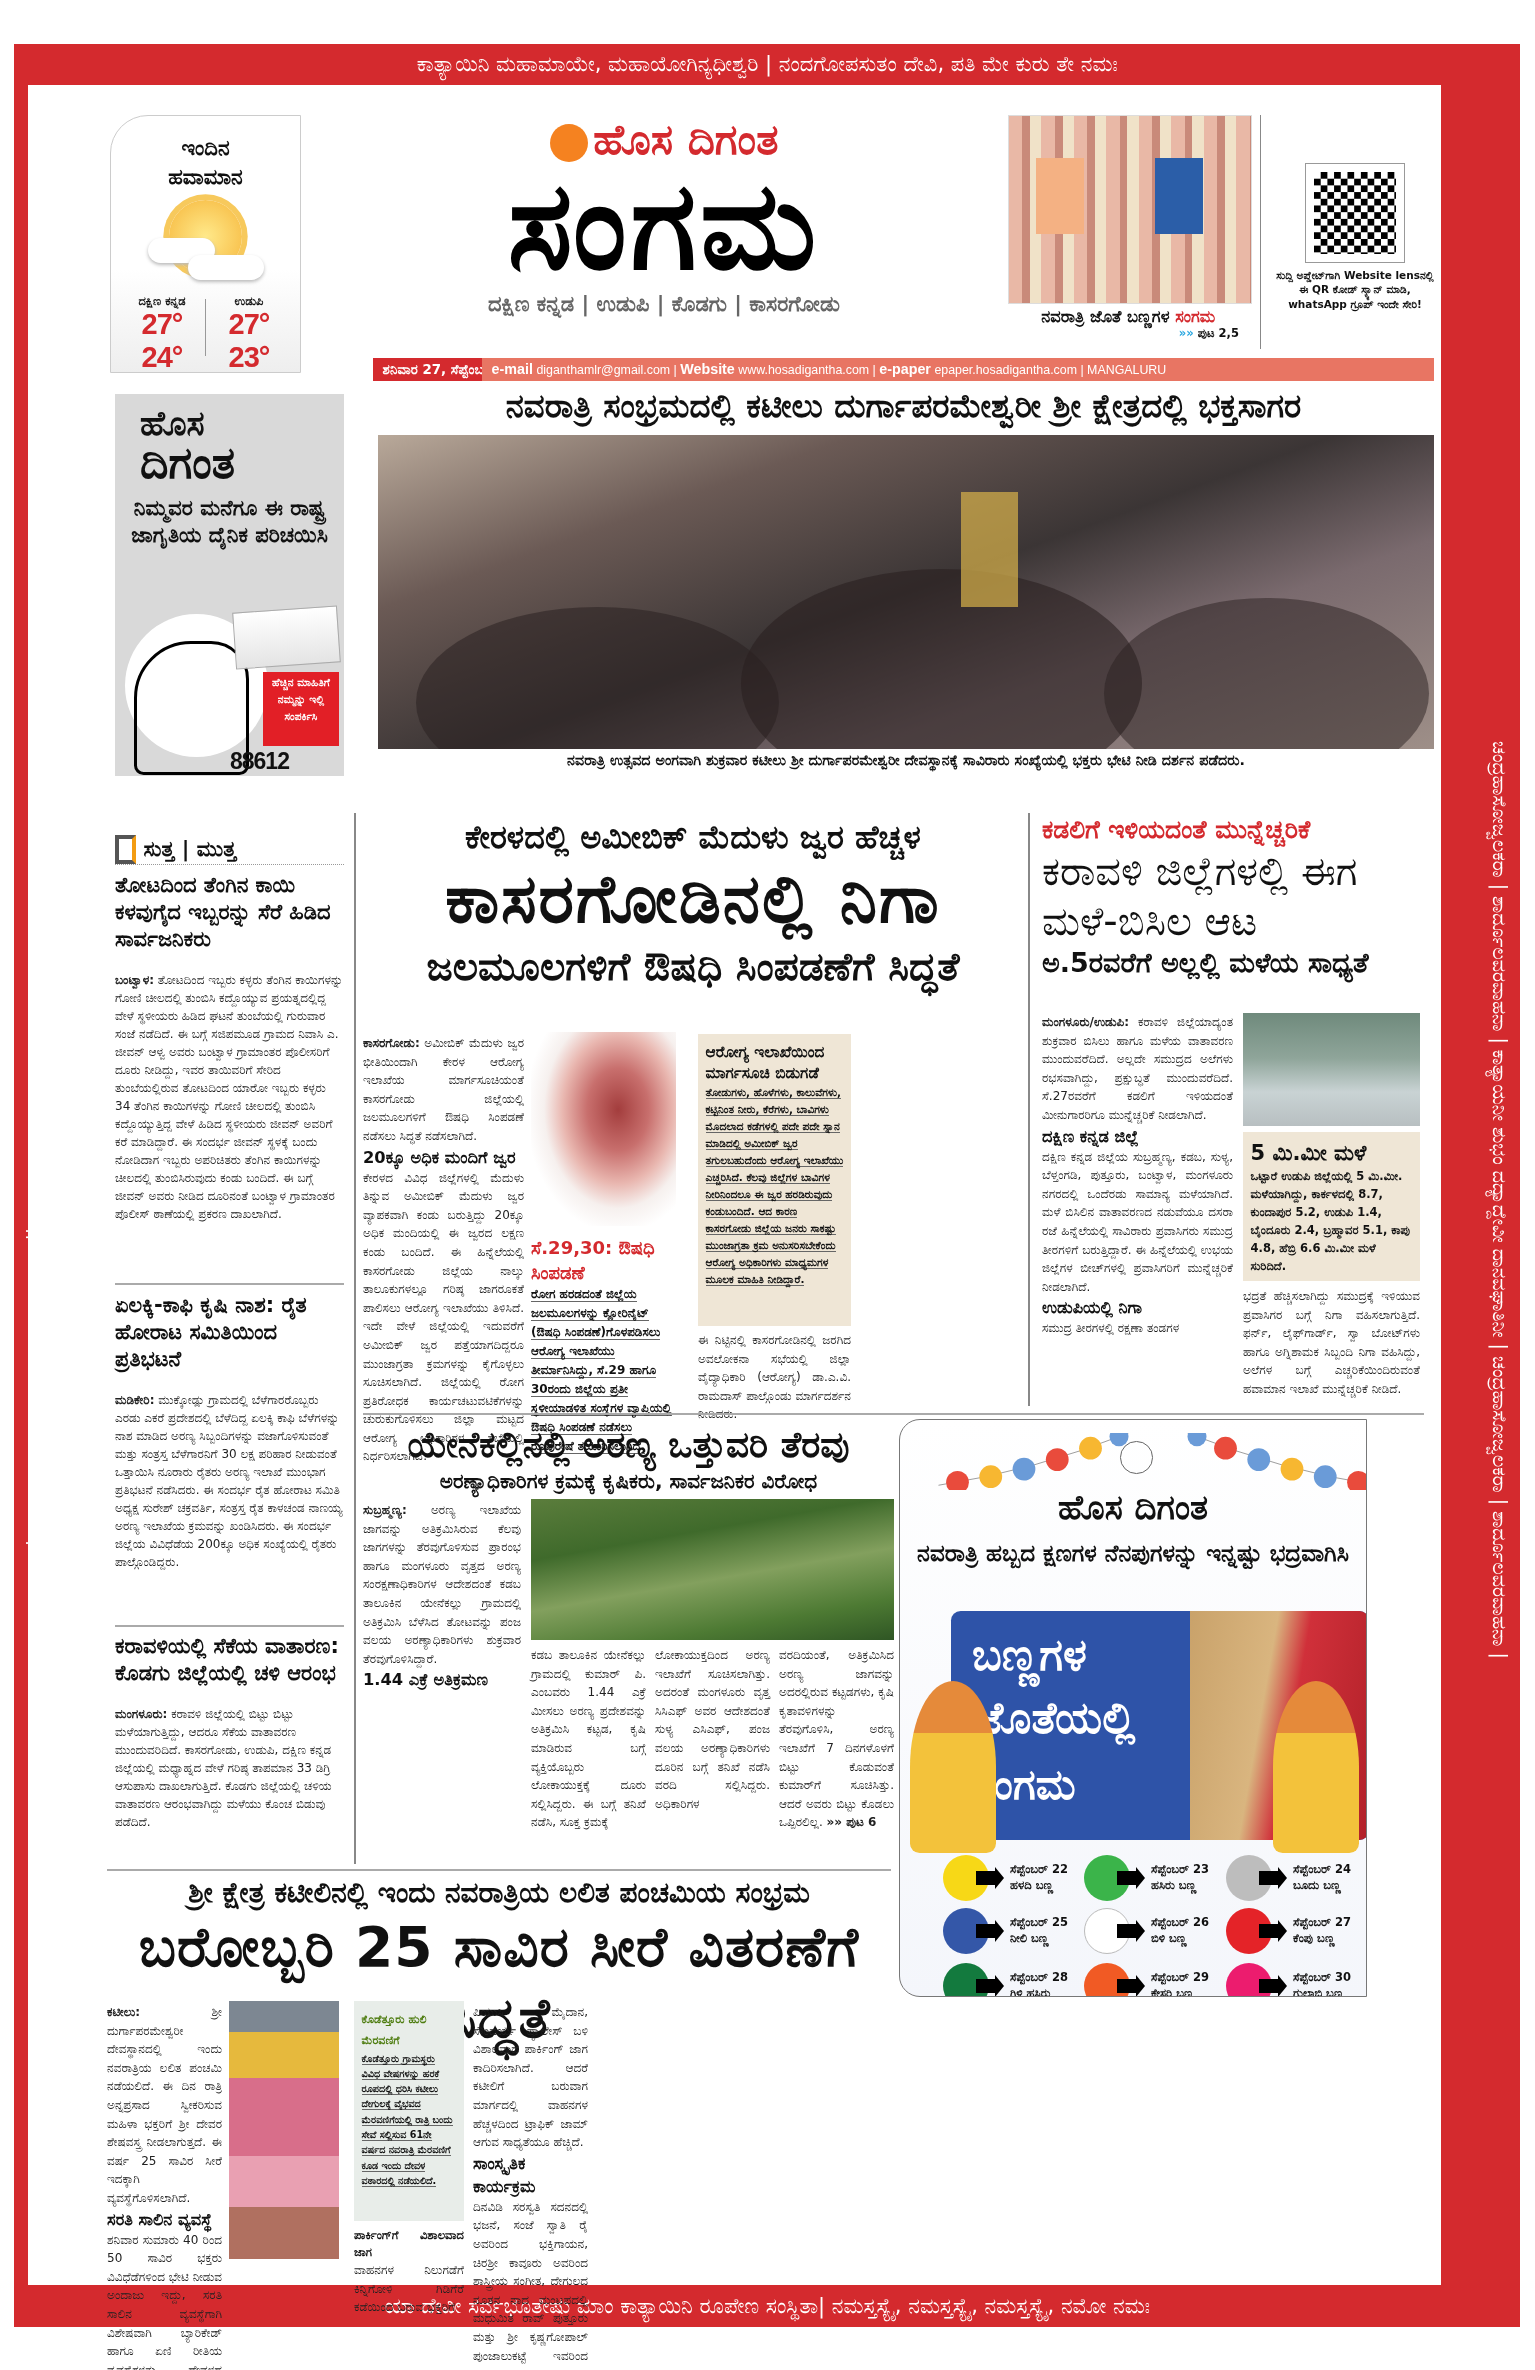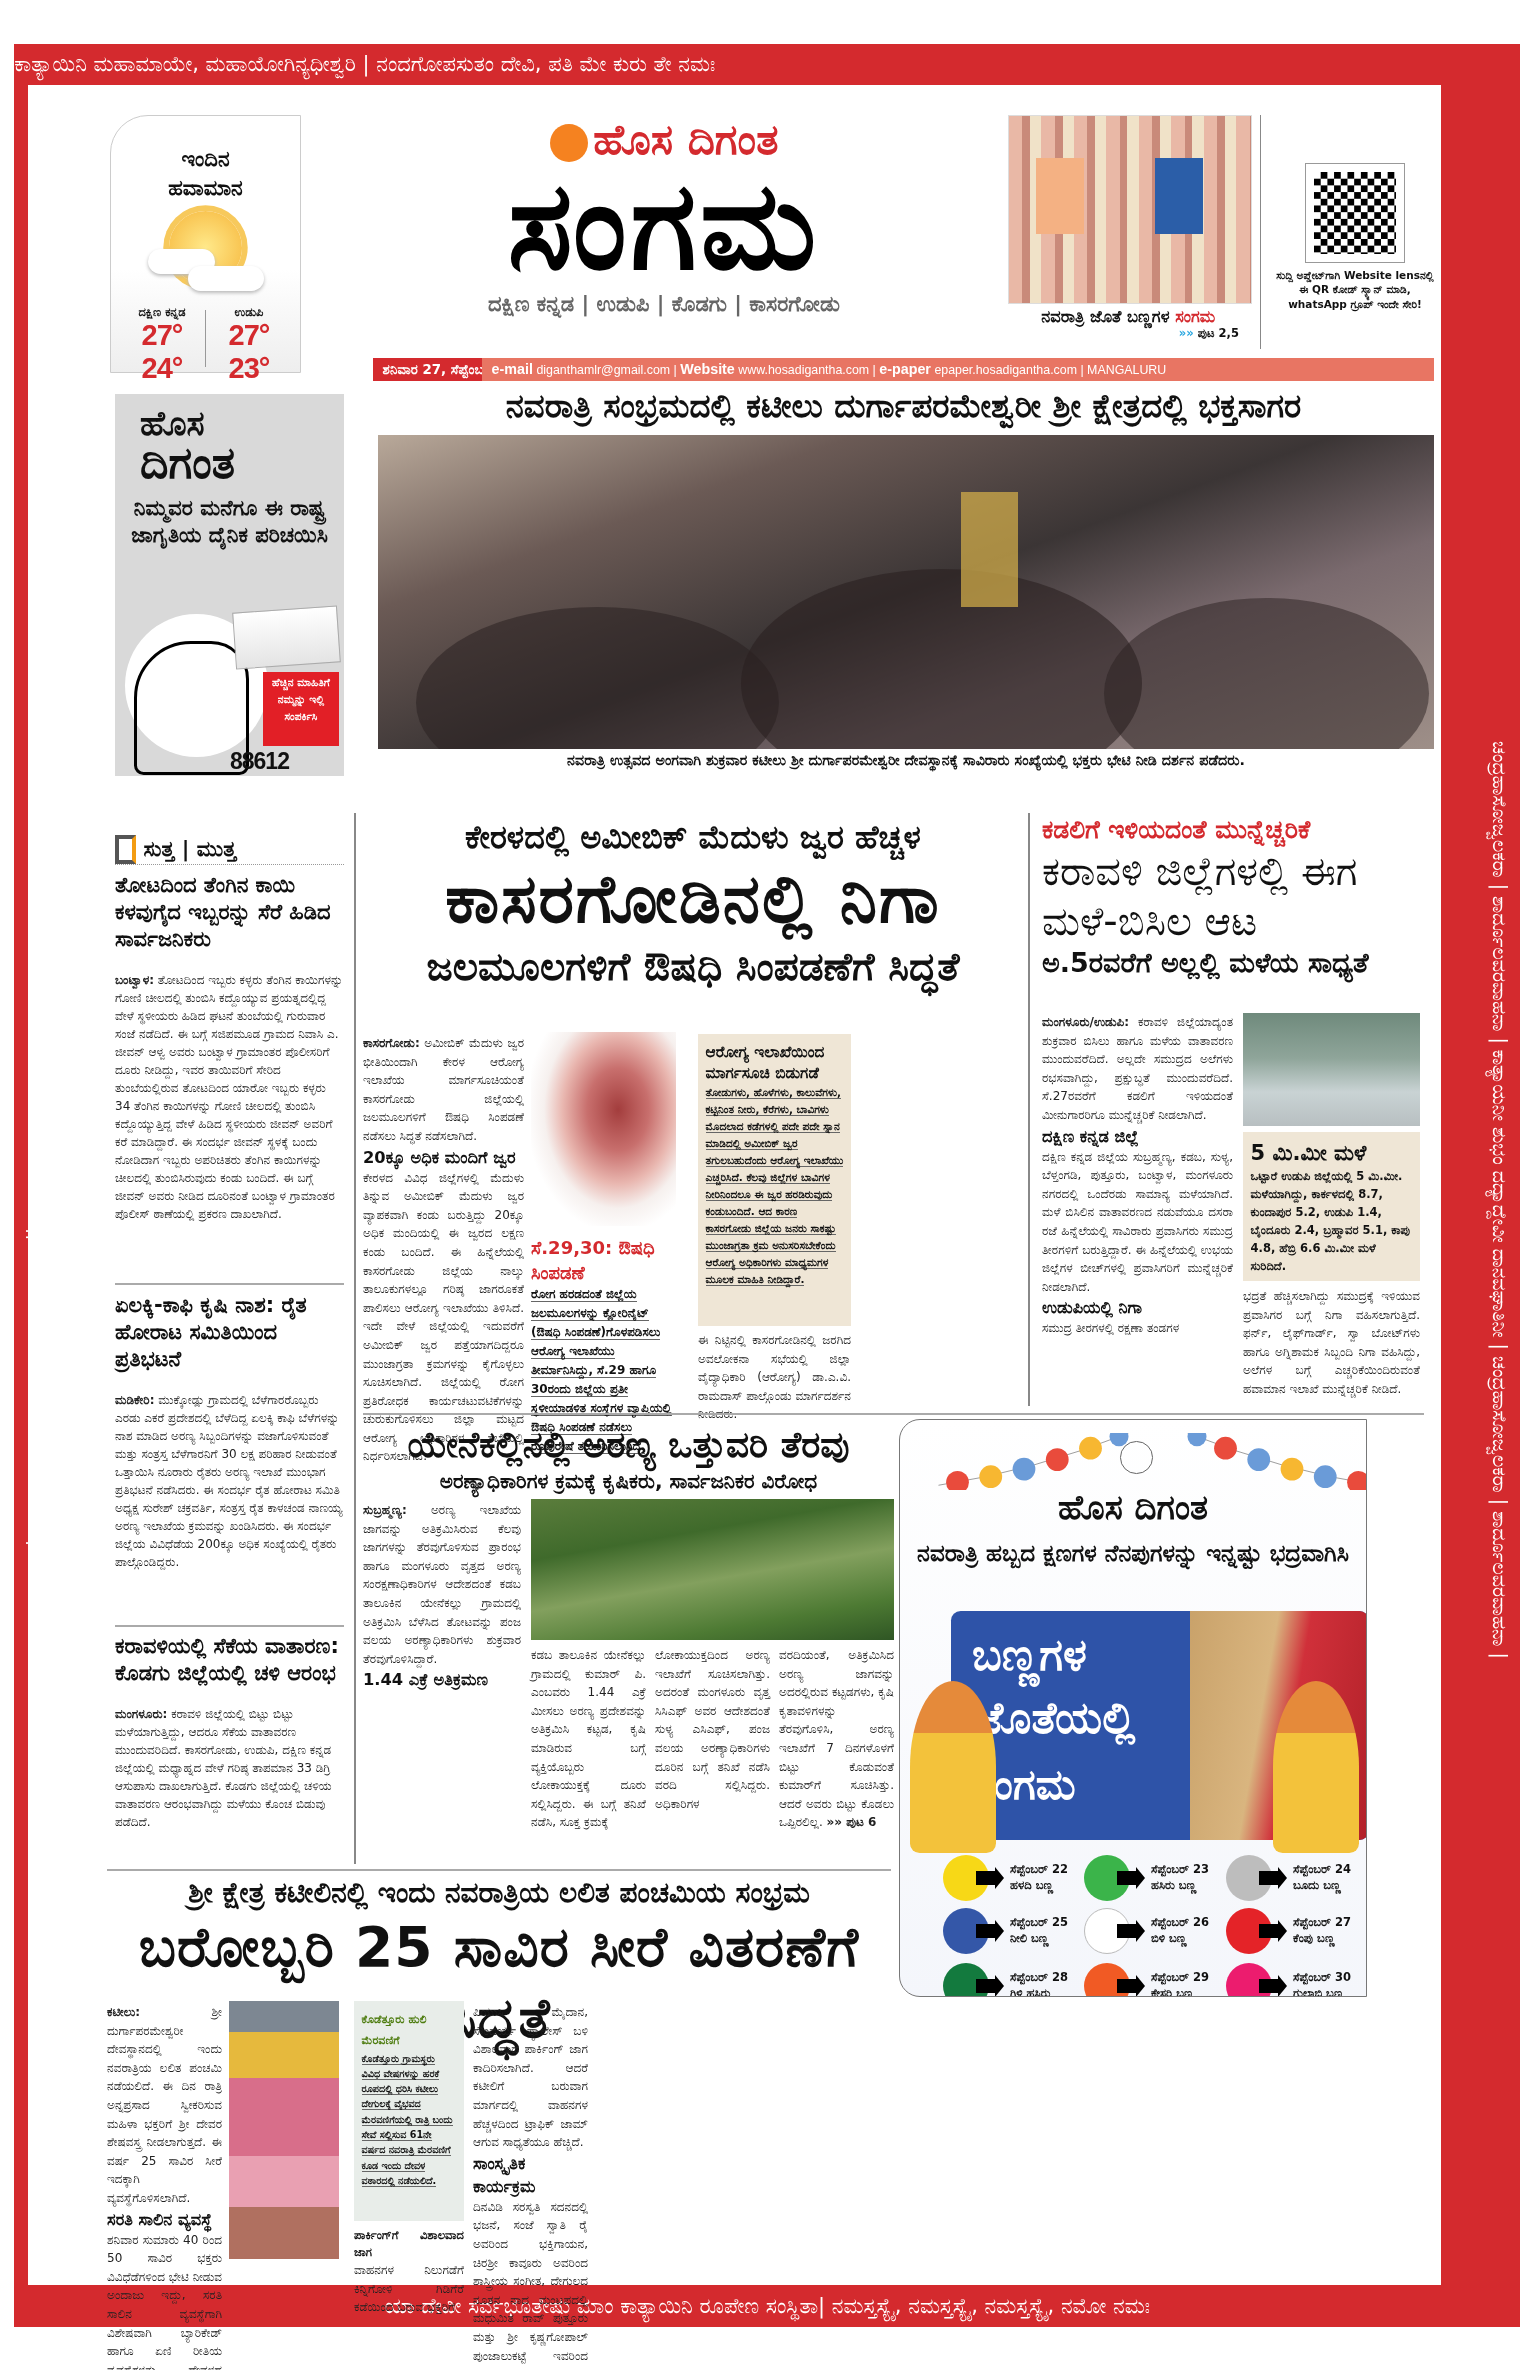--- a/index.html
+++ b/index.html
@@ -1,27 +1,27 @@
 <!DOCTYPE html>
 <html><head>
 <meta charset="utf-8">
 <style>
 *{box-sizing:border-box;margin:0;padding:0}
 html,body{width:1535px;height:2371px;background:#fff;overflow:hidden}
 body{font-family:"DejaVu Sans",sans-serif;color:#111;position:relative}
 .frame{position:absolute;left:14.3px;top:44px;width:1506px;height:2283px;background:#d42a2e}
 .inner{position:absolute;left:28px;top:85px;width:1413px;height:2200px;background:#fff}
-.topband{position:absolute;left:14.3px;top:44px;width:1506px;height:41px;color:#fff;font-size:21px;text-align:left;line-height:41px}
+.topband{position:absolute;left:14.3px;top:44px;width:1506px;height:41px;color:#fff;font-size:21px;text-align:center;line-height:41px}
 .botband{position:absolute;left:14.3px;top:2286px;width:1506px;height:41px;color:#fff;font-size:21px;text-align:center;line-height:41px}
 .sideband{position:absolute;top:124px;width:41px;height:2151px;color:#fff;font-size:19px;writing-mode:vertical-rl;text-align:center;line-height:41px;overflow:hidden;white-space:nowrap}
 .sideL{left:14.3px;transform:rotate(180deg)}
 .sideR{left:1479px}
 .abs{position:absolute}
 .weather{left:110px;top:115px;width:191px;height:258px;border:1px solid #ccc;border-radius:38px 0 0 0;background:linear-gradient(#fff 60%,#eee);text-align:center}
-.weather .t{font-weight:bold;font-size:21px;margin-top:29px;line-height:29px}
+.weather .t{font-weight:bold;font-size:21px;margin-top:18px;line-height:29px}
 .sun{width:73px;height:73px;border-radius:50%;background:radial-gradient(#ffe98a,#f6b63b);margin:7.6px auto 0;position:relative;box-shadow:0 0 0 5.7px #f7c95c}
 .cloud{position:absolute;width:67px;height:25px;border-radius:13.4px;background:#fff;box-shadow:0 1.9px 3.8px #bbb}
 .wcols{display:flex;justify-content:center;margin-top:21px}
 .wcol{width:86px;font-size:11.5px;font-weight:bold}
 .wcol .v{font-size:29px;color:#d42a2e;font-weight:bold;font-family:"Liberation Sans",sans-serif;letter-spacing:-1px}
 .wsep{width:1px;background:#999;height:57px;margin-top:5.7px}
 .mast{left:387px;top:115px;width:554px}
 .mast .small{font-size:42px;font-weight:bold;color:#d42a2e;text-align:center}
 .mast .logo-dot{display:inline-block;width:38px;height:38px;border-radius:50%;background:#f58220;vertical-align:middle;margin-right:5.7px}
 .mast .big{font-size:122px;font-weight:bold;color:#000;line-height:124px;letter-spacing:3.8px;text-align:center;font-family:"DejaVu Sans",sans-serif}

